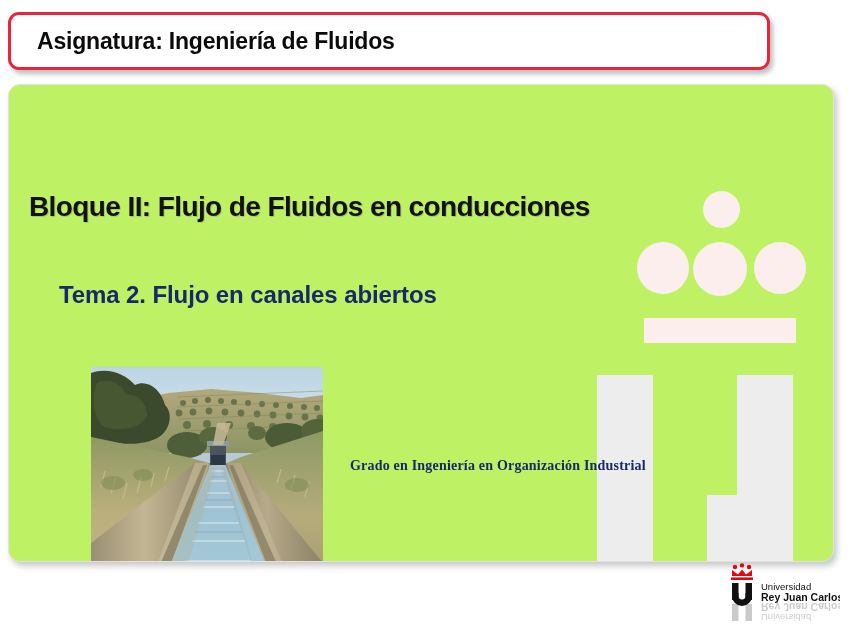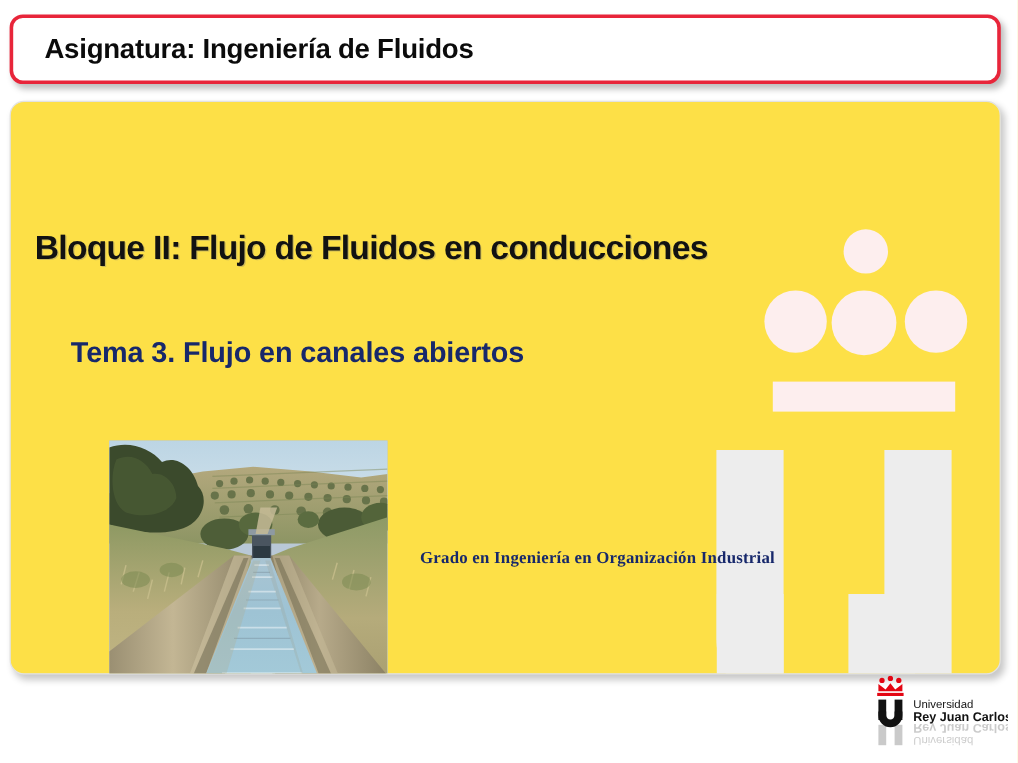--- a/index.html
+++ b/index.html
@@ -13,21 +13,21 @@
     position: relative;
     overflow: hidden;
     font-family: "Liberation Sans", sans-serif;
   }
 
   
   #header-card {
     position: absolute;
     left: 8px;
     top: 12px;
-    width: 826px;
+    width: 762px;
     height: 58px;
     box-sizing: border-box;
     background: #ffffff;
     border: 3px solid #e8253a;
     border-radius: 11px;
     box-shadow: 3px 4px 5px rgba(0,0,0,0.26);
   }
   #header-title {
     position: absolute;
     left: 26px;
@@ -41,21 +41,21 @@
   }
 
   
   #slide-card {
     position: absolute;
     left: 8px;
     top: 84px;
     width: 826px;
     height: 478px;
     box-sizing: border-box;
-    background: #fde047;
+    background: #bef264;
     border: 1px solid #e2e2e2;
     border-radius: 12px;
     box-shadow: 3px 4px 6px rgba(0,0,0,0.22);
     overflow: hidden;
   }
 
   
   #watermark-u {
     position: absolute;
     left: 588px;
@@ -195,21 +195,21 @@
 
   <div id="watermark-crown">
     <div class="pk pk-dot-top"></div>
     <div class="pk pk-c1"></div>
     <div class="pk pk-c2"></div>
     <div class="pk pk-c3"></div>
     <div class="pk pk-bar"></div>
   </div>
 
   <div id="slide-title">Bloque II: Flujo de Fluidos en conducciones</div>
-  <div id="slide-subtitle">Tema  3. Flujo en canales abiertos</div>
+  <div id="slide-subtitle">Tema  2. Flujo en canales abiertos</div>
   <div id="degree-label">Grado en Ingeniería en Organización Industrial</div>
 
   <div id="canal-photo">
     <svg width="232" height="251" viewBox="0 0 232 251" xmlns="http://www.w3.org/2000/svg">
       <defs>
         <linearGradient id="skyg" x1="0" y1="0" x2="0" y2="1">
           <stop offset="0%" stop-color="#bcd5e4"></stop>
           <stop offset="100%" stop-color="#cfe0ea"></stop>
         </linearGradient>
         <linearGradient id="waterg" x1="0" y1="0" x2="0" y2="1">

